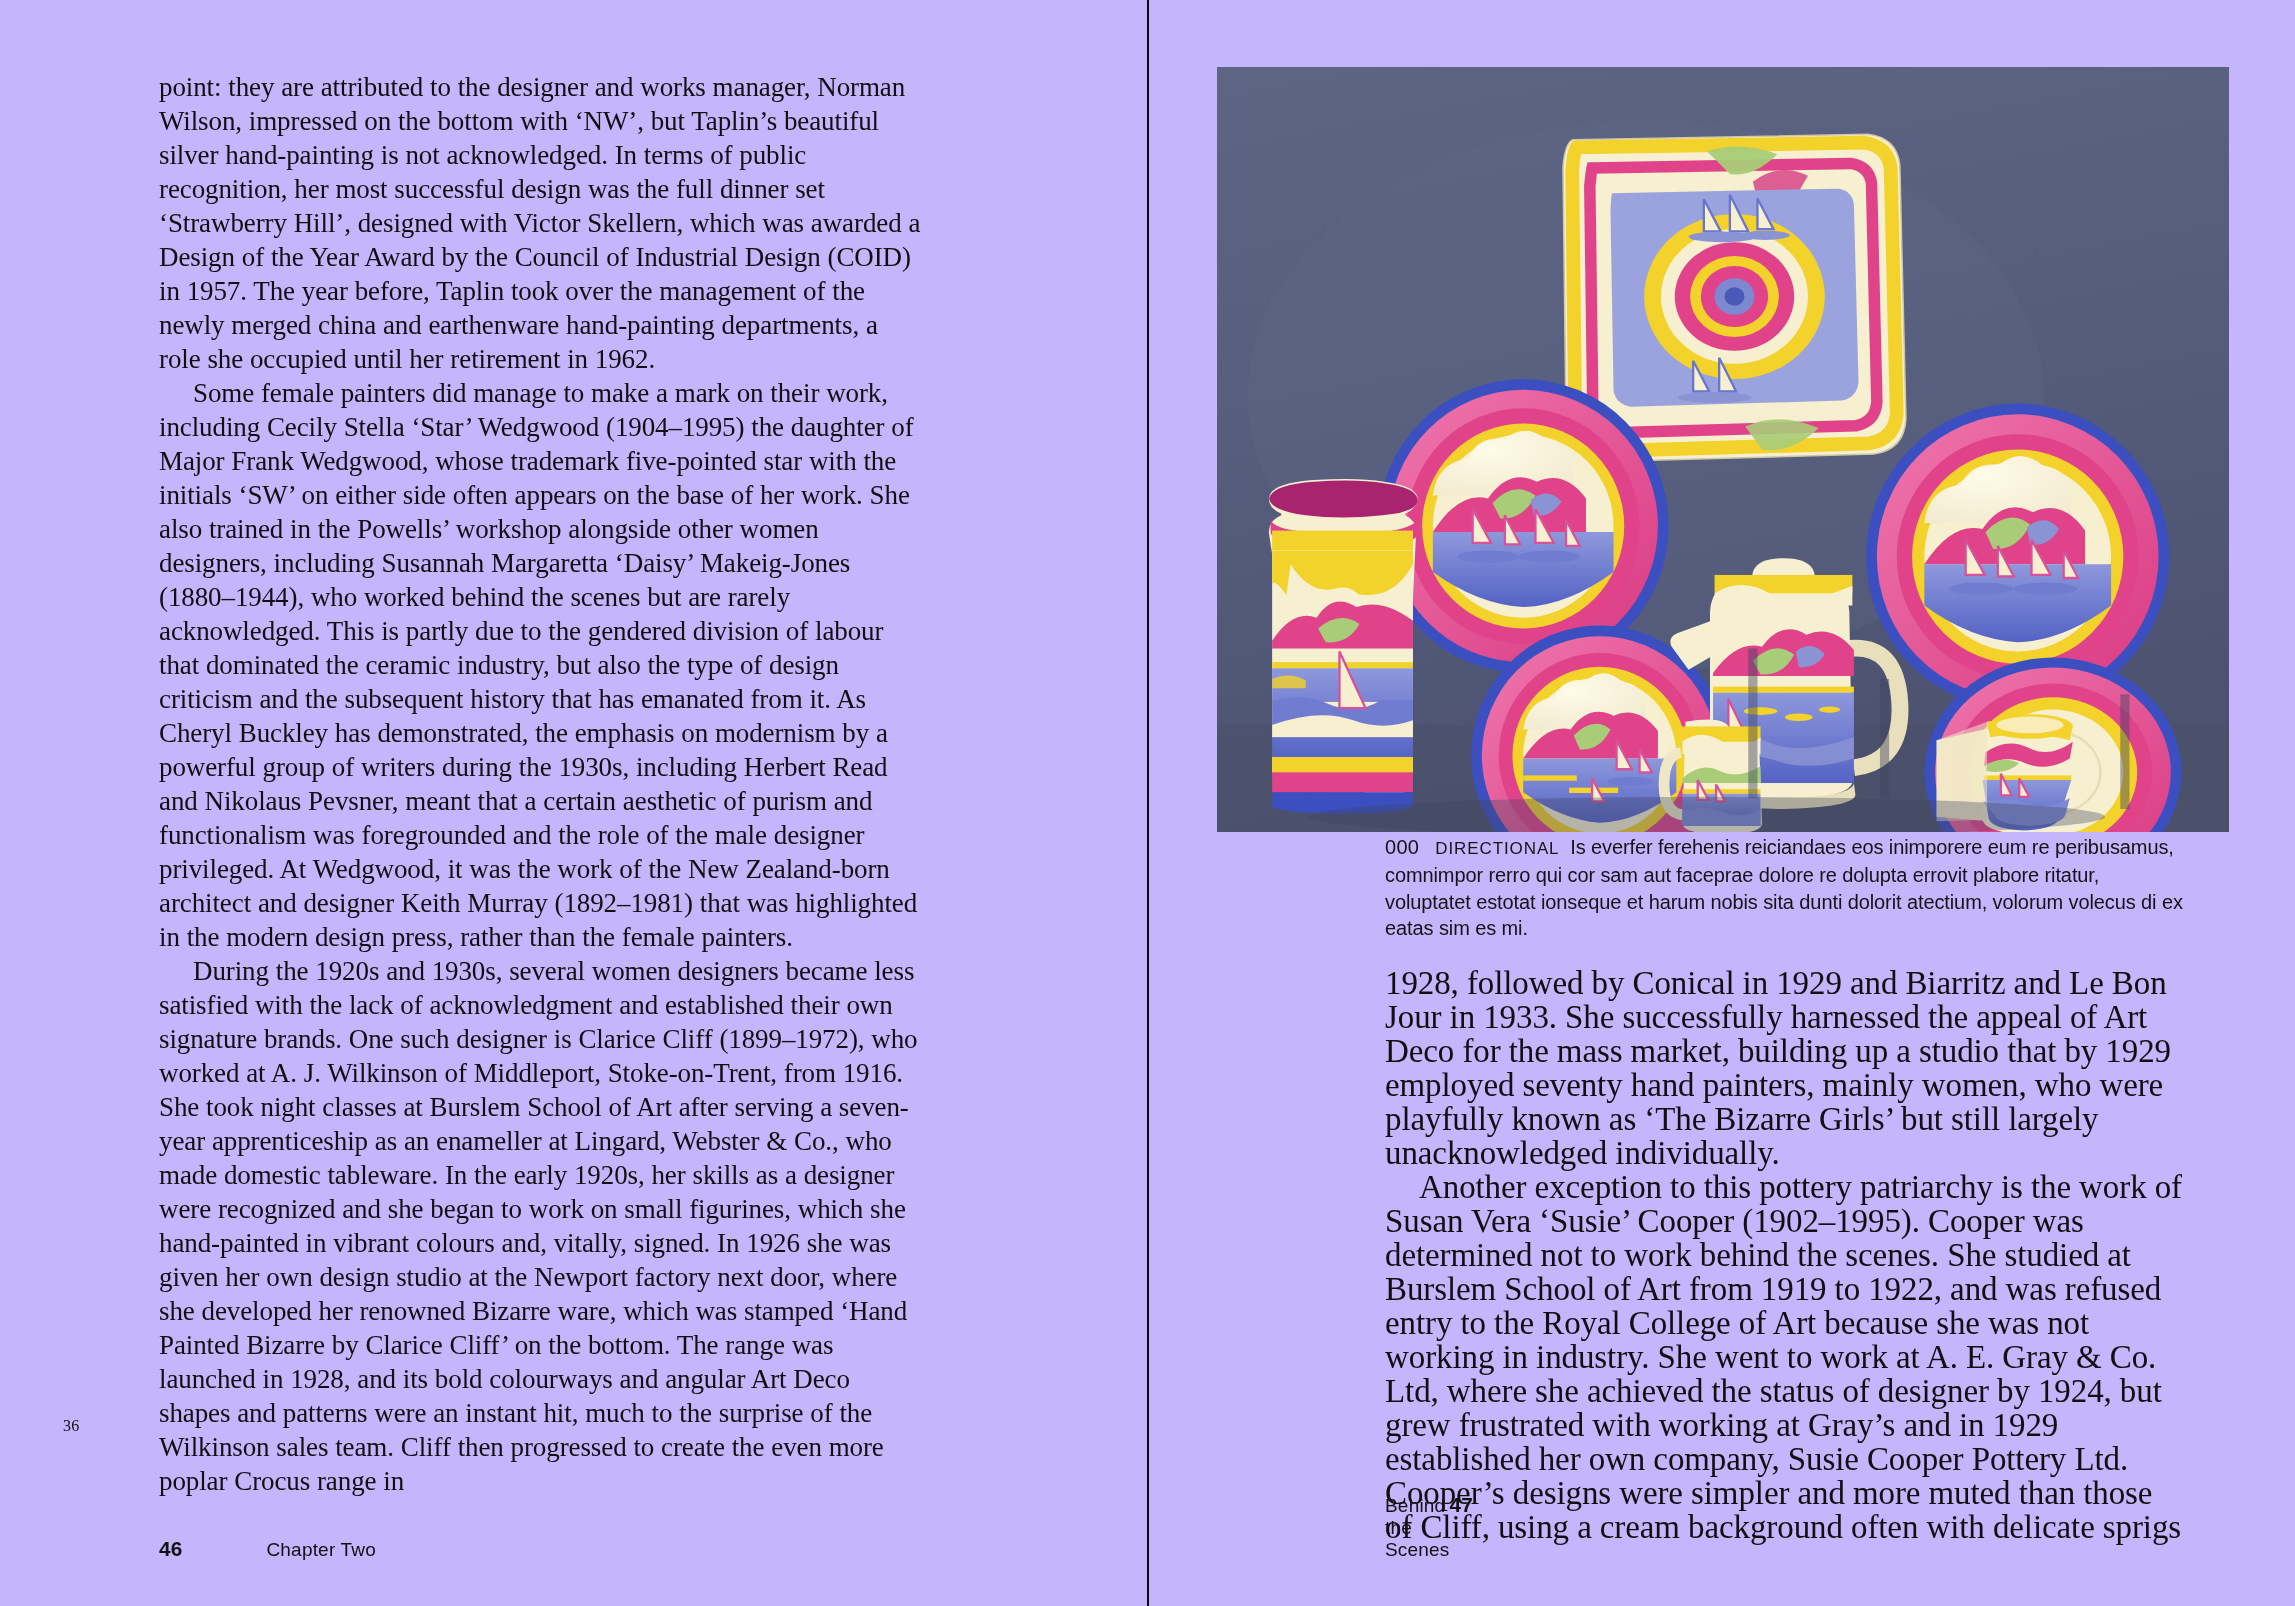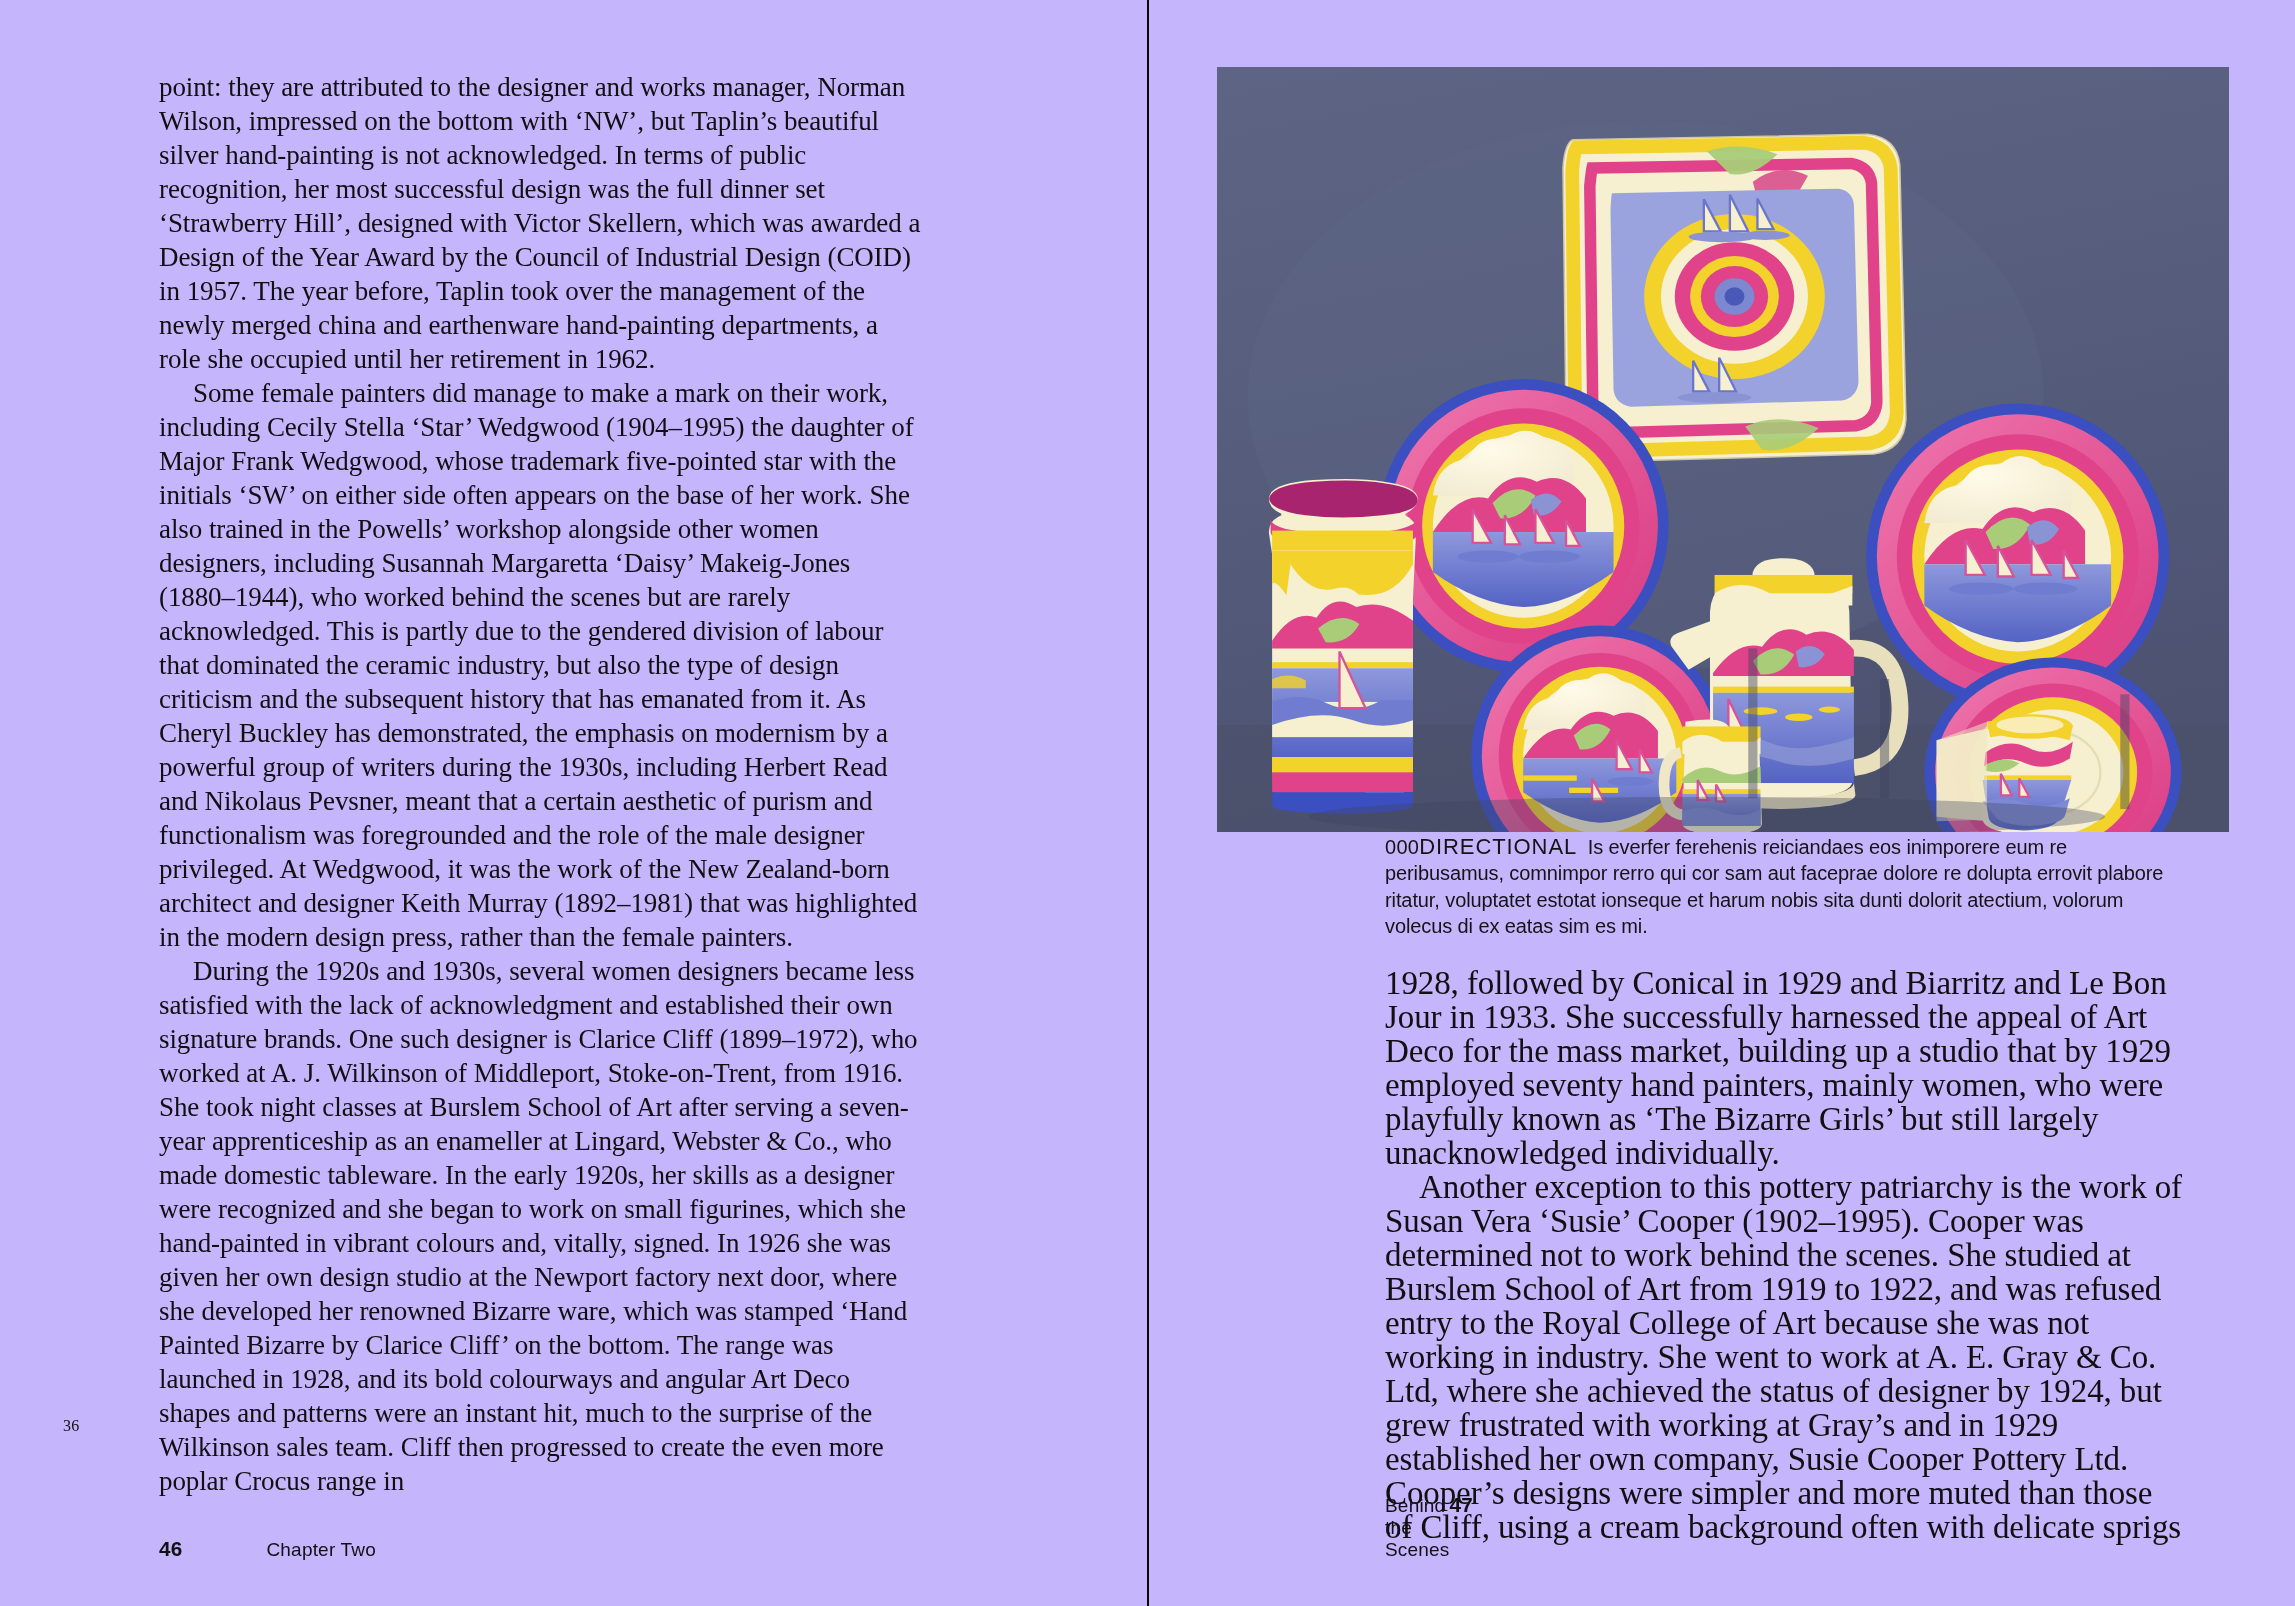--- a/index.html
+++ b/index.html
@@ -98,23 +98,23 @@
     font-size:20px;
     line-height:26.4px;
     color:#141414;
     letter-spacing:-0.1px;
   }
   .caption .cap-num {
     font-weight:400;
     letter-spacing:0.3px;
   }
   .caption .cap-kicker {
-    font-size:22px;
+    font-size:17px;
     letter-spacing:0.9px;
-    margin-left:0;
+    margin-left:16px;
     margin-right:10.7px;
   }
 </style>
 </head>
 <body>
 
 <div class="spread">
 
   <div class="page page-left">
 

